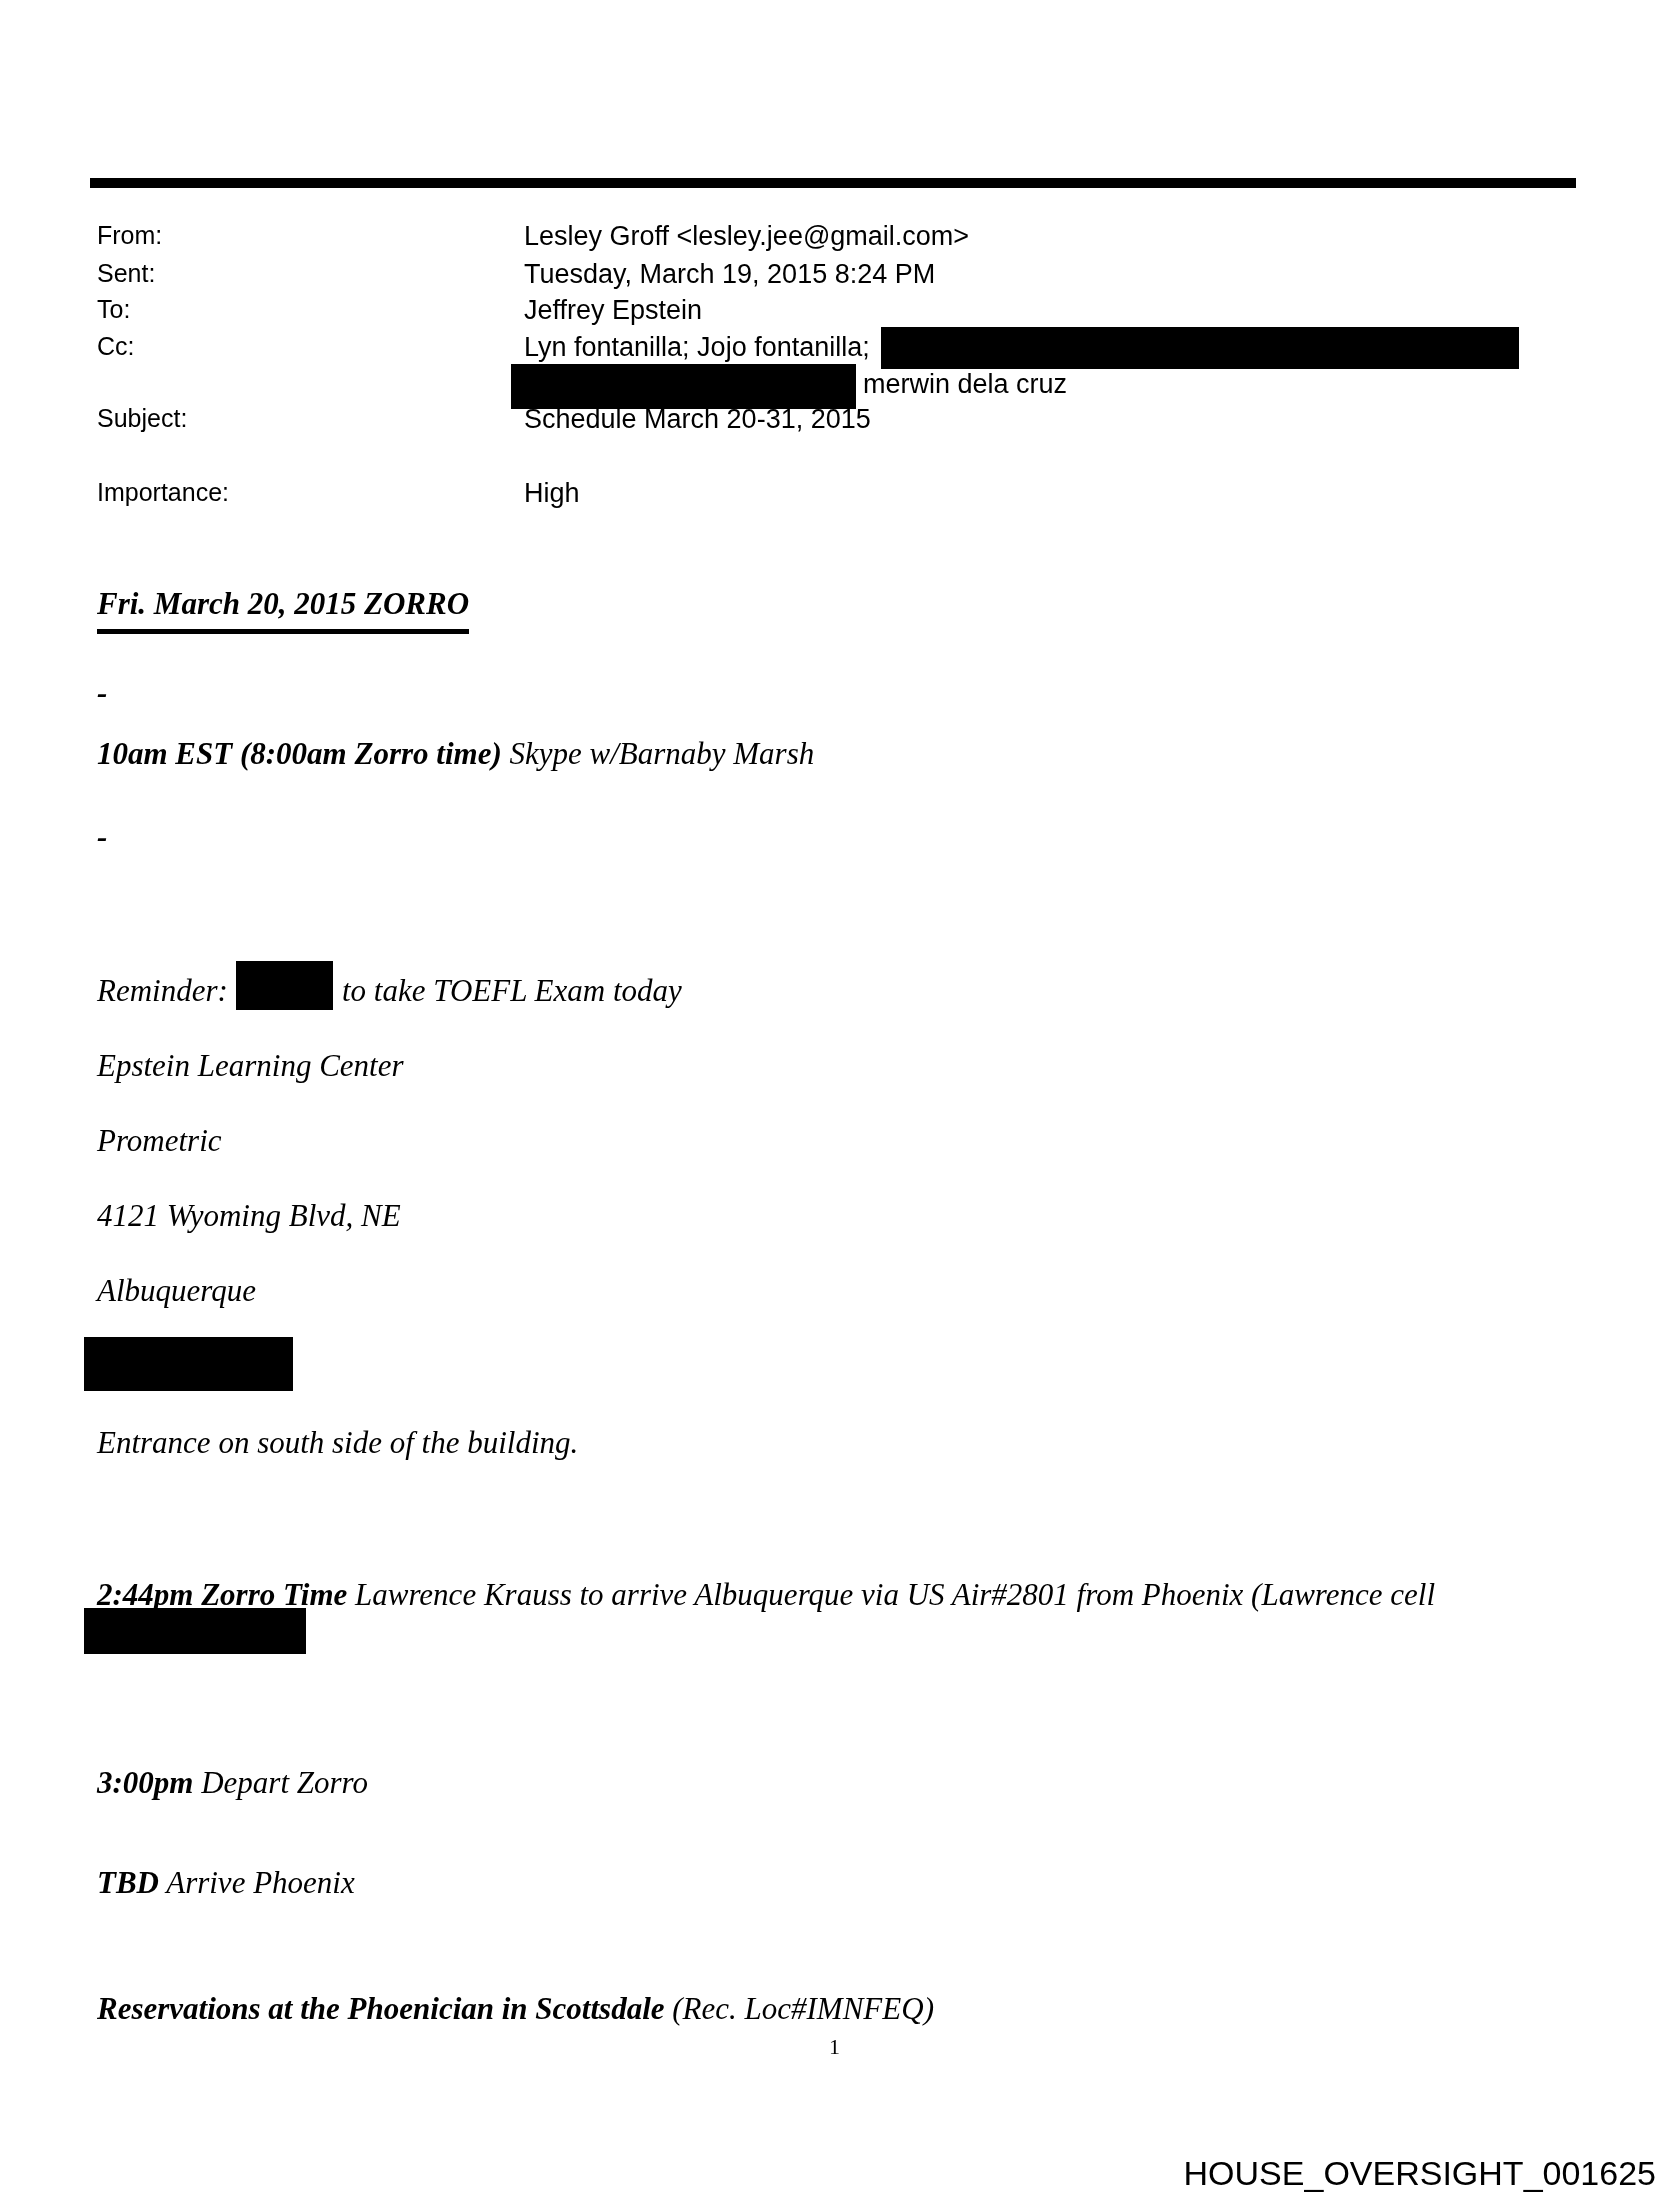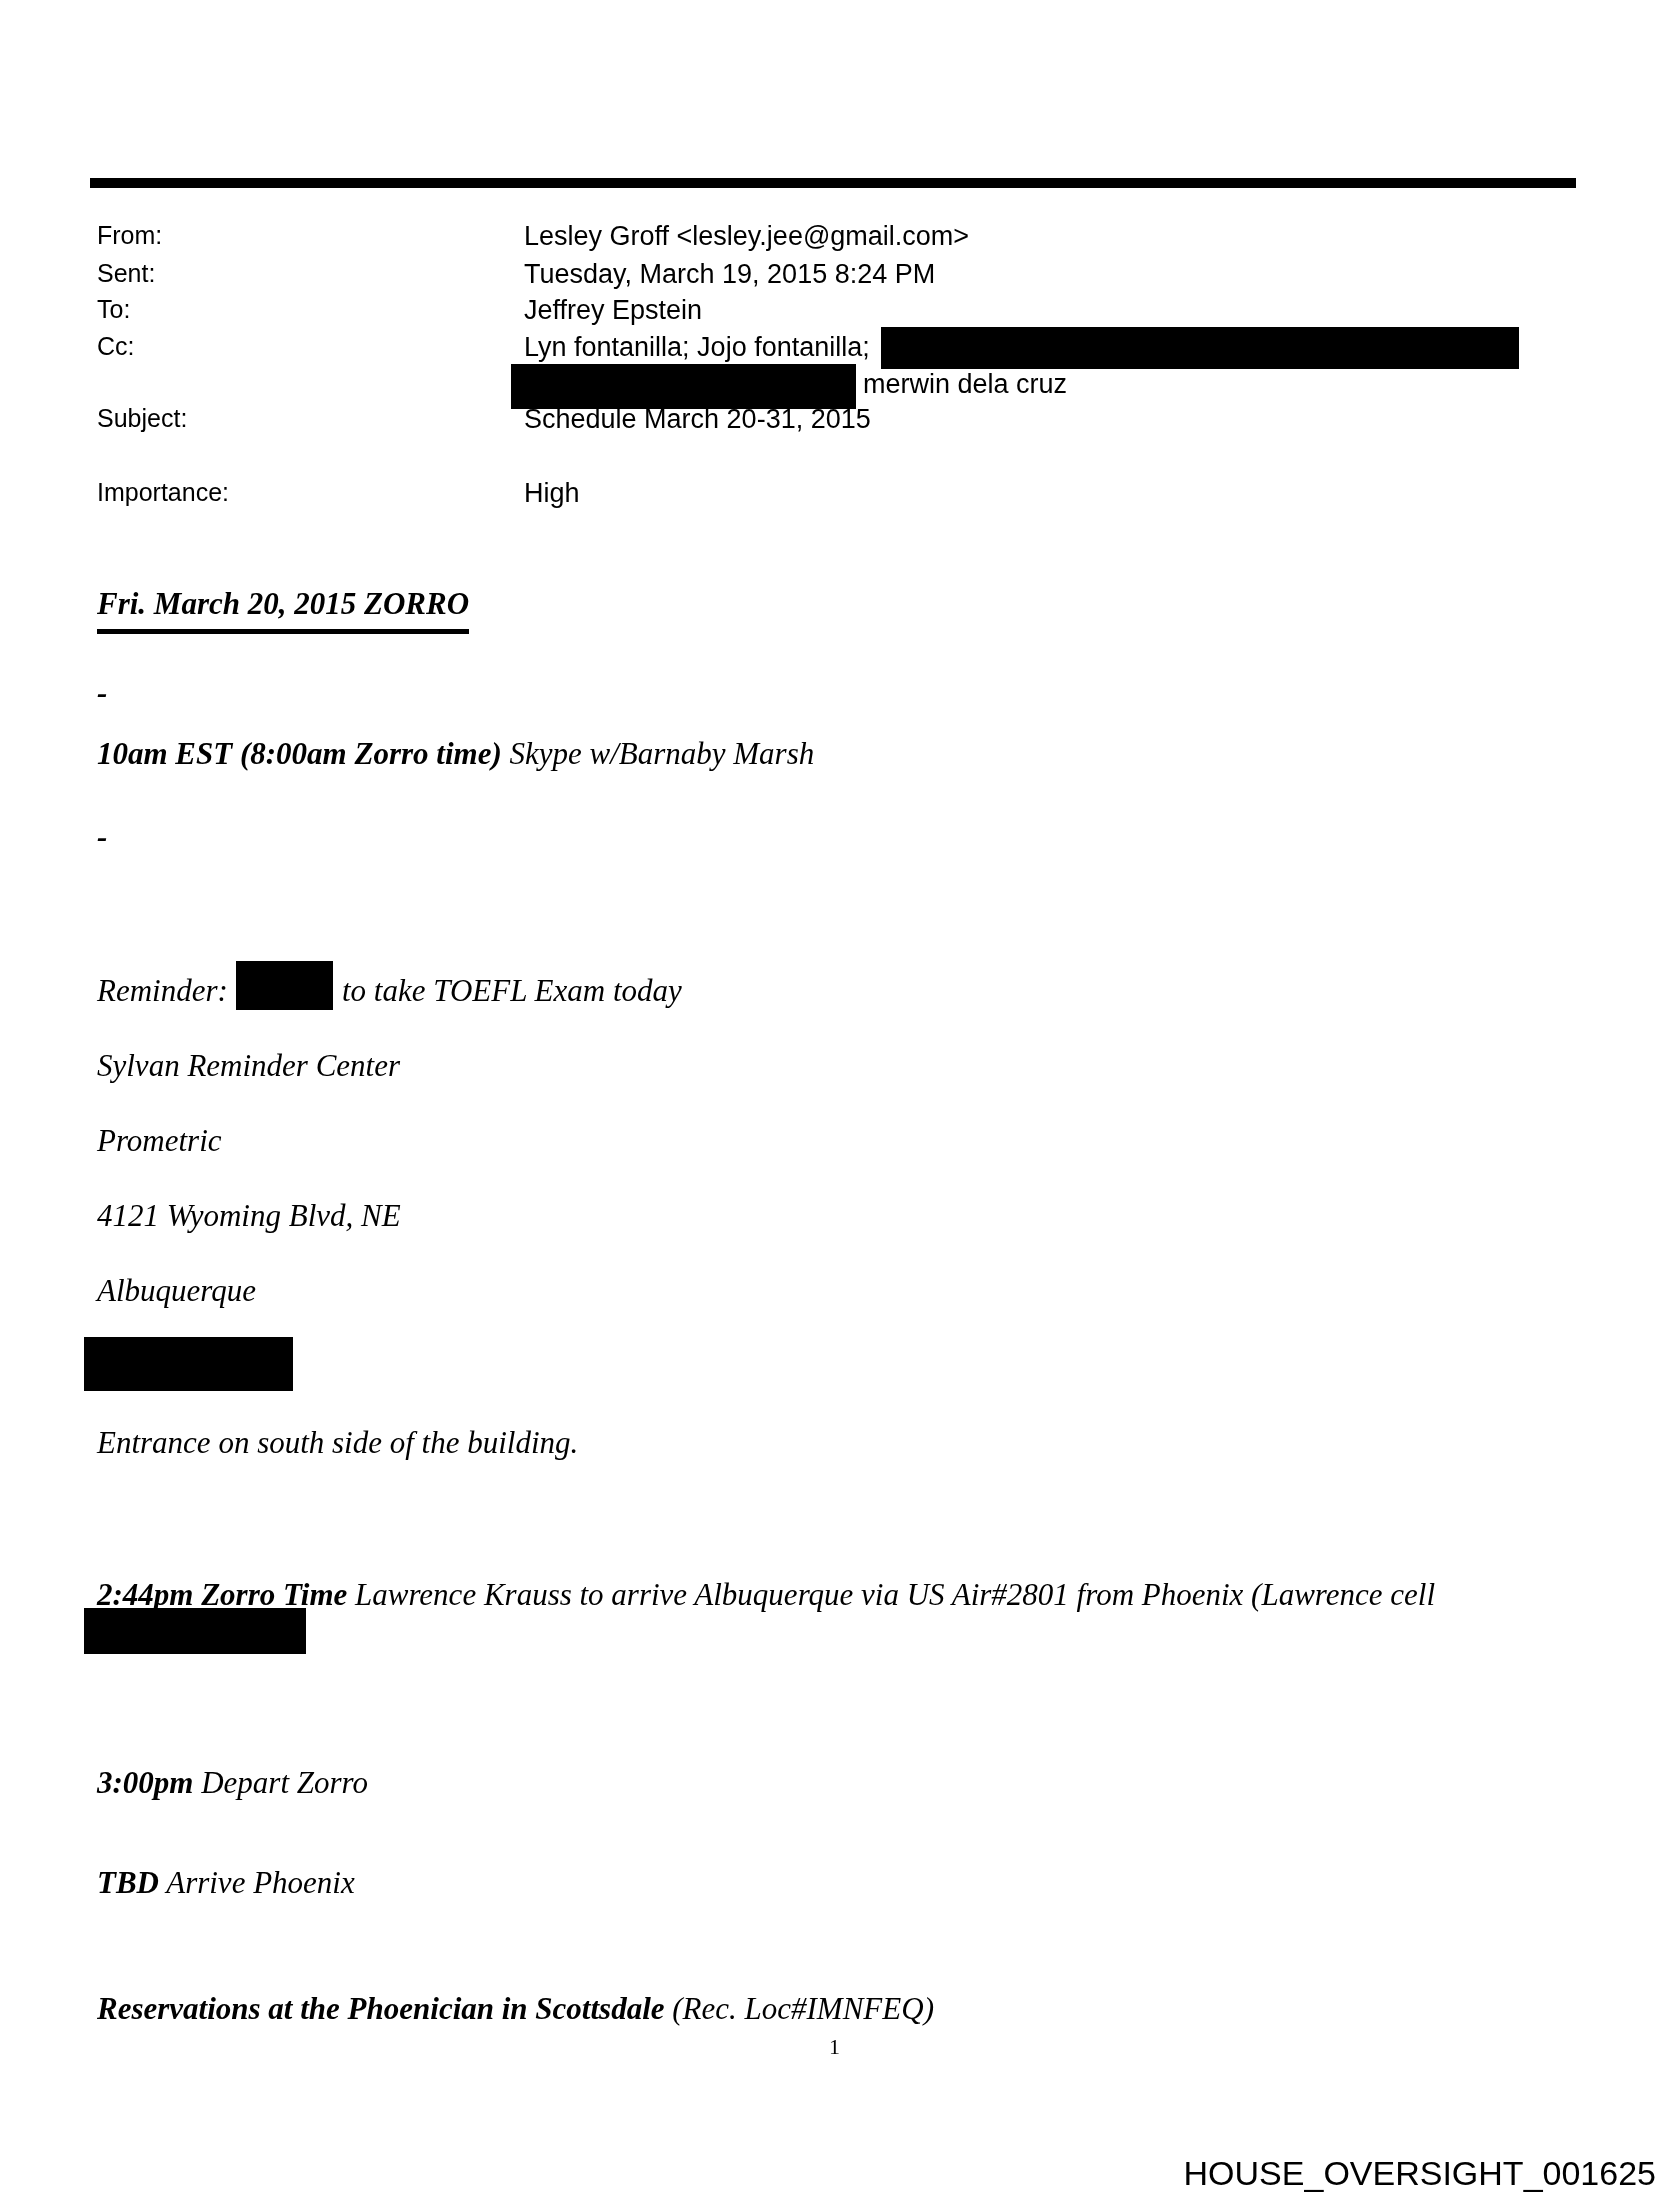--- a/index.html
+++ b/index.html
@@ -104,21 +104,21 @@
     <span class="b">10am EST (8:00am Zorro time)</span><span> Skype w/Barnaby Marsh</span>
   </div>
 
   <div class="line b" style="top:821px">-</div>
 
 
   <div class="line" style="top:975px">Reminder:</div>
   <div class="redact" style="left:236px; top:961px; width:97px; height:49px;"></div>
   <div class="line" style="left:342px; top:975px">to take TOEFL Exam today</div>
 
-  <div class="line" style="top:1050px">Sylvan Reminder Center</div>
+  <div class="line" style="top:1050px">Epstein Learning Center</div>
   <div class="line" style="top:1125px">Prometric</div>
   <div class="line" style="top:1200px">4121 Wyoming Blvd, NE</div>
   <div class="line" style="top:1275px">Albuquerque</div>
 
   <div class="redact" style="left:84px; top:1337px; width:209px; height:54px;"></div>
 
   <div class="line" style="top:1427px">Entrance on south side of the building.</div>
 
   <div class="line" style="top:1579px">
     <span class="b">2:44pm Zorro Time</span><span> Lawrence Krauss to arrive Albuquerque via US Air#2801 from Phoenix (Lawrence cell</span>

